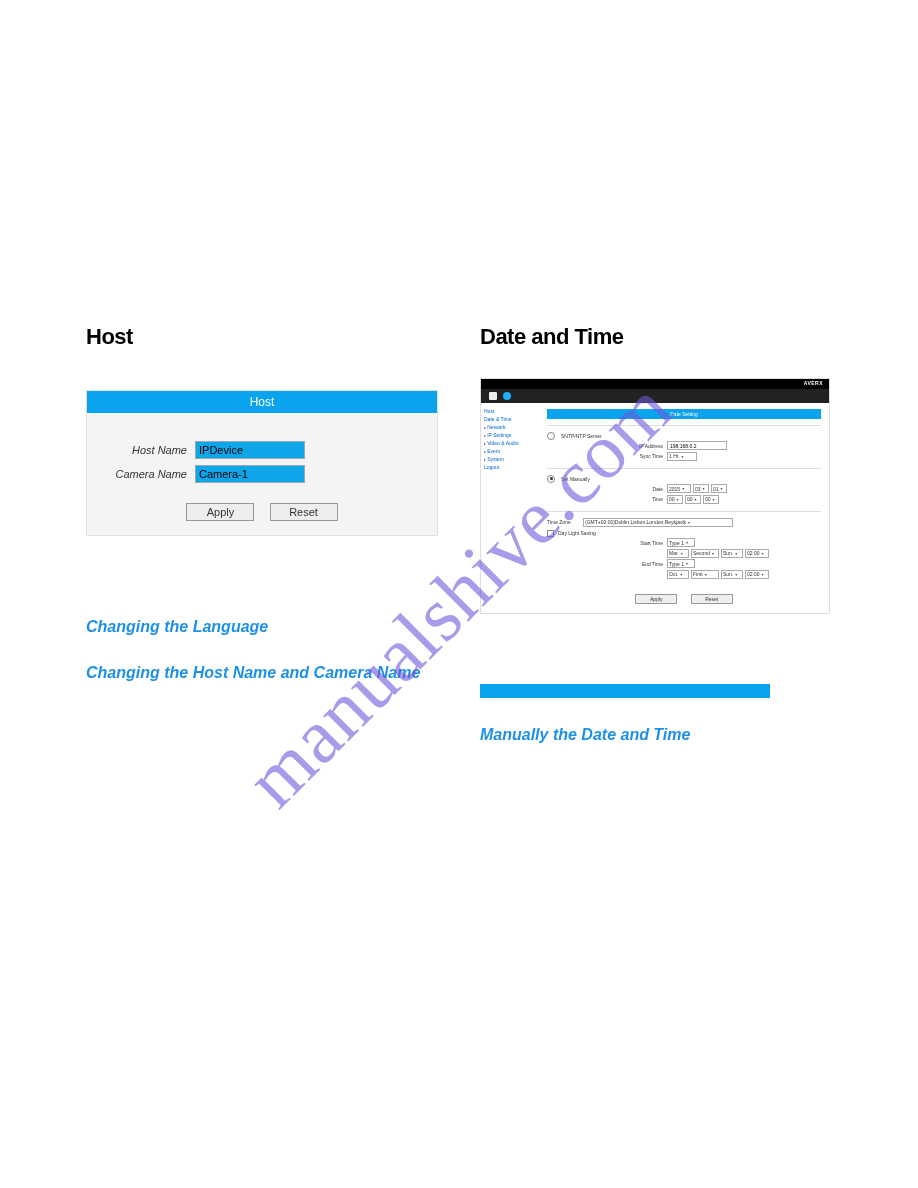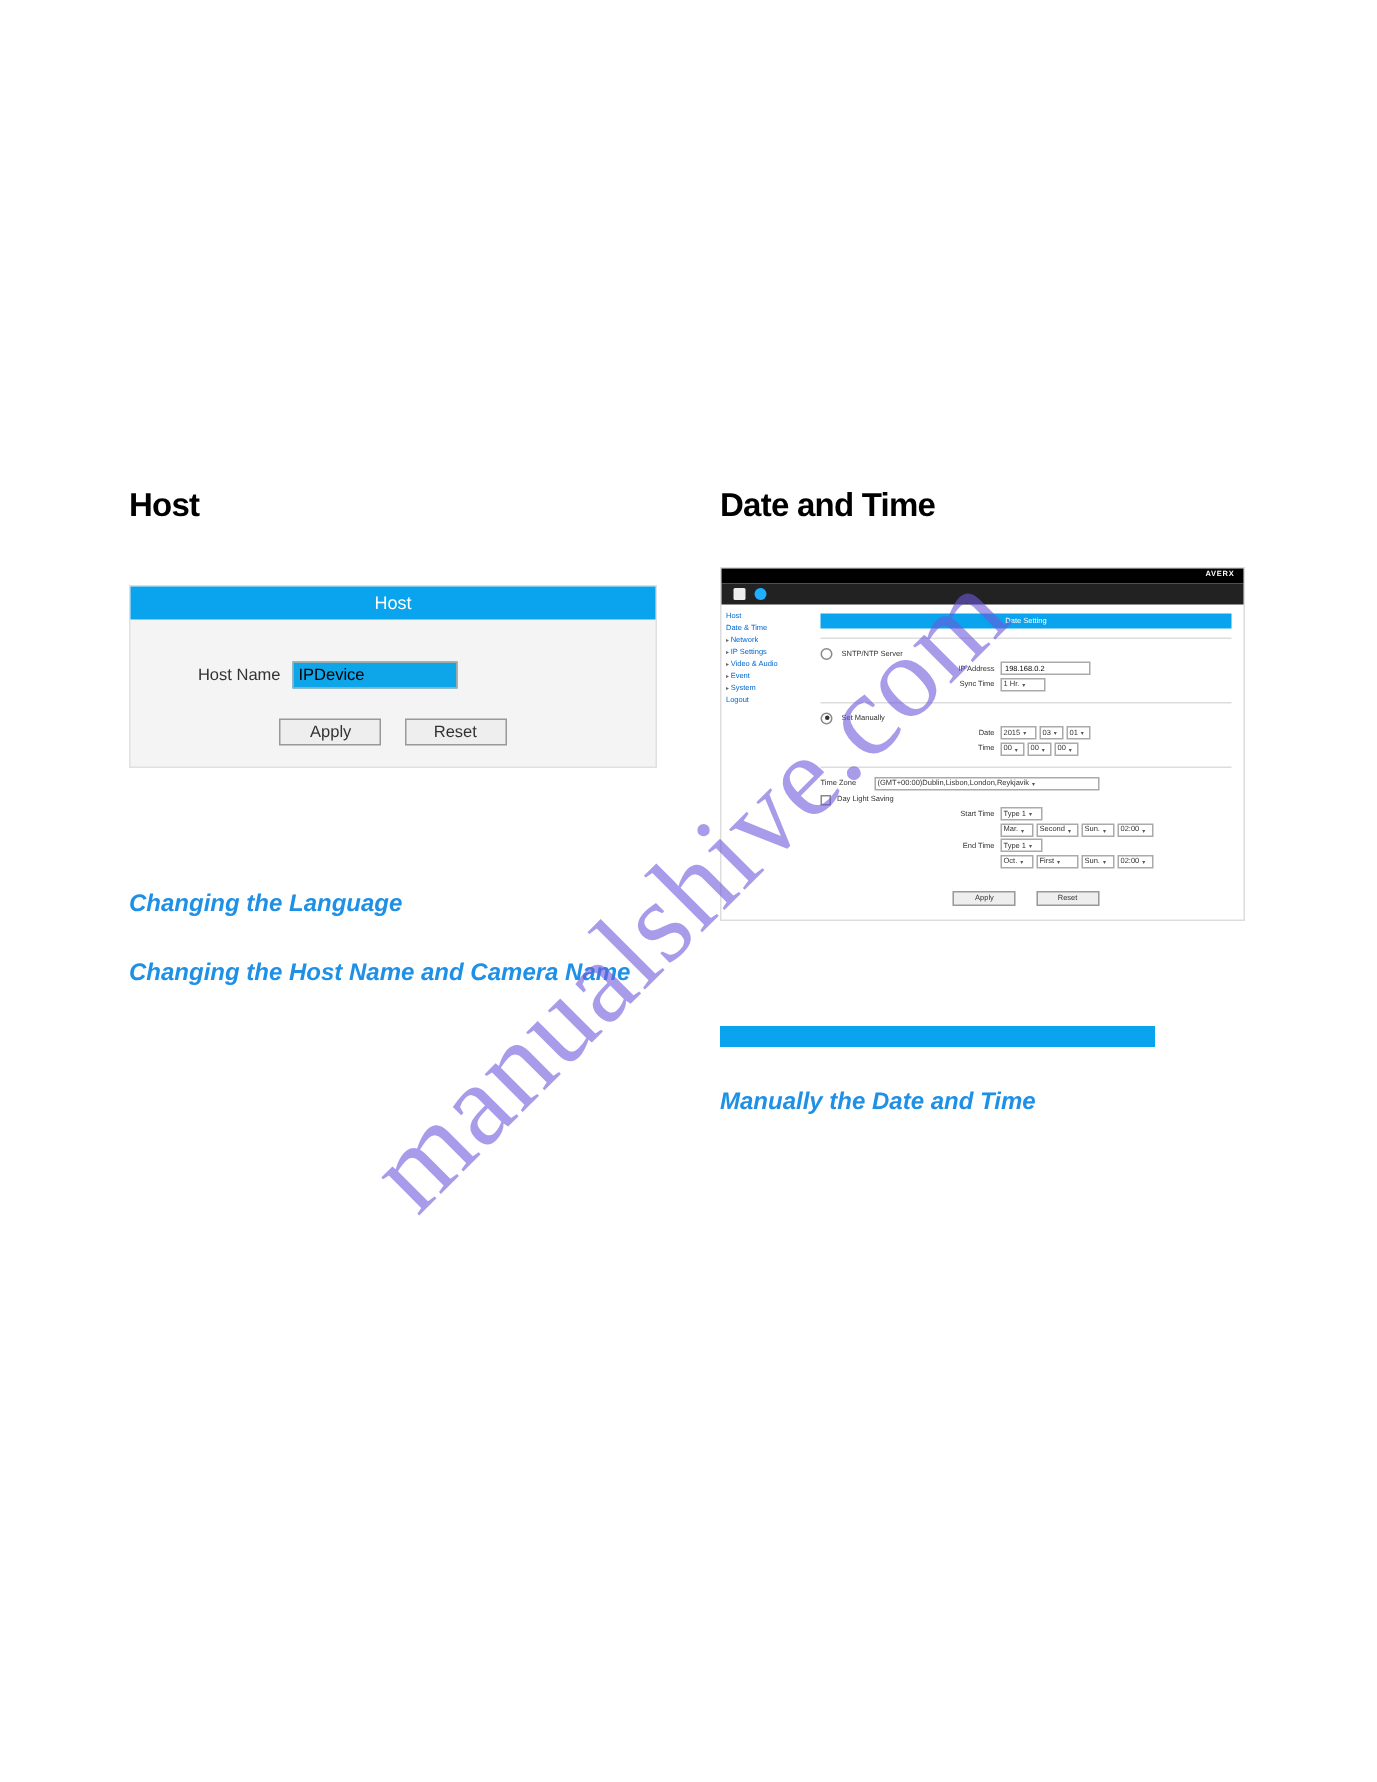--- a/index.html
+++ b/index.html
@@ -16,21 +16,21 @@
   .col { position: absolute; }
   .col-left { left: 86px; top: 324px; width: 352px; }
   .col-right { left: 480px; top: 324px; width: 290px; }
   .h1 { font-size: 22px; font-weight: 900; color: #000; margin-bottom: 28px; letter-spacing: -0.5px; }
   .subhead { font-size: 16px; font-weight: 700; font-style: italic; color: #1e90e6; line-height: 1.35; }
   
   .host-panel { width: 352px; background: #f4f4f4; border: 1px solid #e0e0e0; margin-top: 40px; }
   .host-title { background: #09a3ee; color: #fff; text-align: center; font-size: 12px; padding: 4px 0; }
   .host-body { padding: 28px 18px 14px 18px; font-size: 11px; color: #333; }
   .host-row { display: flex; align-items: center; margin-bottom: 6px; }
-  .host-label { width: 90px; text-align: right; padding-right: 8px; }
+  .host-label { width: 90px; text-align: right; padding-right: 8px; font-style: italic; }
   .host-input { width: 110px; height: 18px; border: 1px solid #9aa; font-size: 11px; padding: 1px 3px; background: #0ea5e9; }
   .host-select { width: 80px; height: 18px; border: 1px solid #9aa; font-size: 11px; background: #fff; }
   .host-btns { text-align: center; margin-top: 20px; }
   .host-btn { display: inline-block; width: 68px; height: 18px; line-height: 16px; font-size: 11px; border: 1px solid #999; background: #eee; margin: 0 6px; text-align:center; cursor:pointer; }
   
   .date-shot { width: 350px; background: #fff; border: 1px solid #ddd; }
   .date-topbar { height: 10px; background: #000; position: relative; }
   .brand { position: absolute; right: 6px; top: 1px; color: #fff; font-size: 5px; font-weight: bold; letter-spacing: 0.5px; }
   .date-iconbar { height: 14px; background: #222; position: relative; }
   .db-icon { position: absolute; top: 3px; width: 8px; height: 8px; }
@@ -68,20 +68,24 @@
 
   <div class="col col-left">
     <div class="h1">Host</div>
 
     <div class="host-panel">
       <div class="host-title">Host</div>
       <div class="host-body">
         <div class="host-row">
           <div class="host-label">Host Name</div>
           <input class="host-input" value="IPDevice" style="">
+        </div>
+        <div class="host-row">
+          <div class="host-label">Camera Name</div>
+          <input class="host-input" value="Camera-1" style="">
         </div>
         <div class="host-btns">
           <span class="host-btn">Apply</span>
           <span class="host-btn">Reset</span>
         </div>
       </div>
     </div>
 
     <div class="subhead sub-spacer-left-2">Changing the Language</div>
     <div class="subhead sub-spacer-left-1">Changing the Host Name and Camera Name</div>

